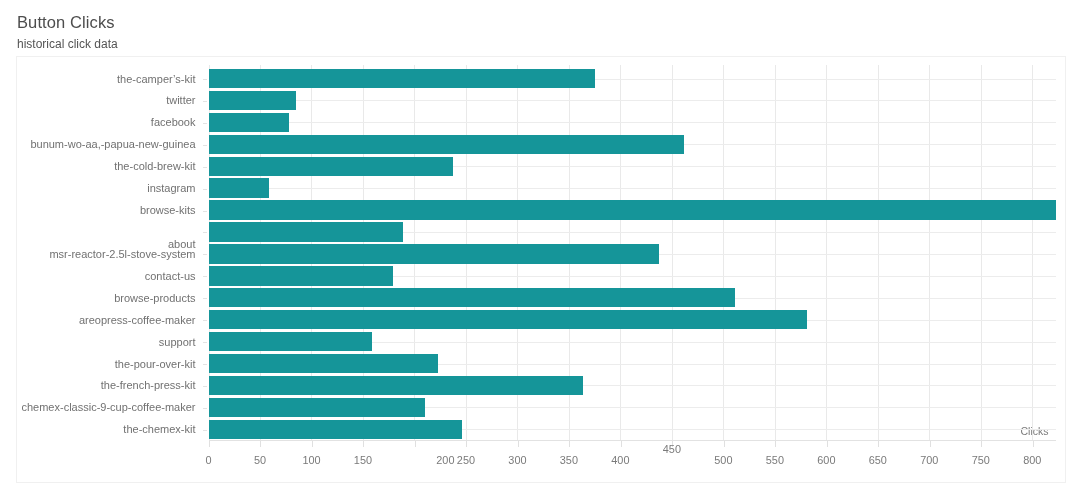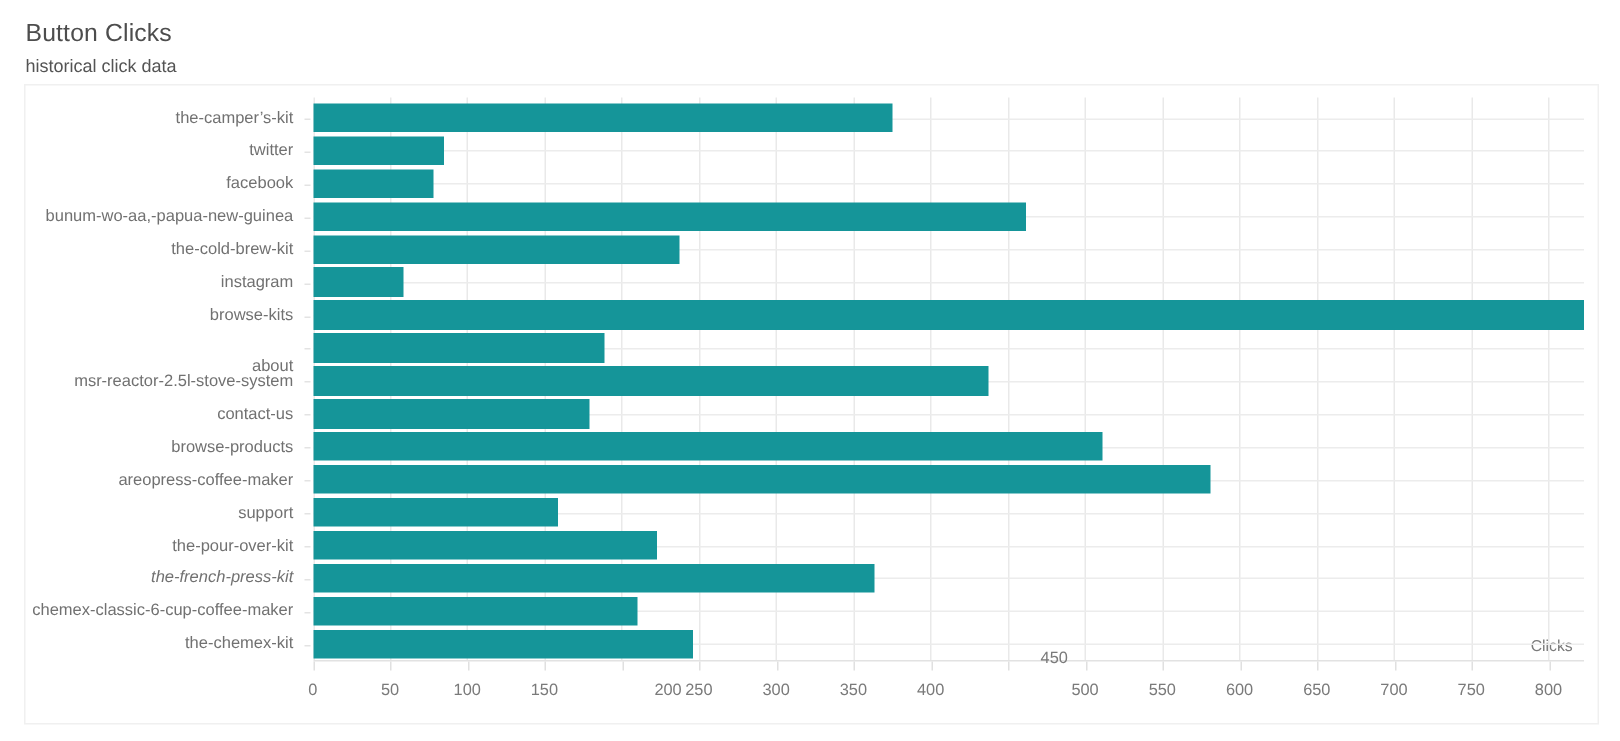--- a/index.html
+++ b/index.html
@@ -206,24 +206,24 @@
         <div class="ytick" style="top: 252px;"></div>
         <div class="ylabel" style="right: 860.5px; top: 247.121px;">areopress-coffee-maker</div>
         <div class="bar" style="top: 264.344px; width: 163.733px;"></div>
         <div class="ytick" style="top: 274px;"></div>
         <div class="ylabel" style="right: 860.5px; top: 269.044px;">support</div>
         <div class="bar" style="top: 286.268px; width: 229.639px;"></div>
         <div class="ytick" style="top: 296px;"></div>
         <div class="ylabel" style="right: 860.5px; top: 290.968px;">the-pour-over-kit</div>
         <div class="bar" style="top: 308.191px; width: 374.836px;"></div>
         <div class="ytick" style="top: 318px;"></div>
-        <div class="ylabel" style="right: 860.5px; top: 312.891px; font-style: italic;">the-french-press-kit</div>
+        <div class="ylabel" style="right: 860.5px; top: 312.891px;">the-french-press-kit</div>
         <div class="bar" style="top: 330.115px; width: 216.252px;"></div>
         <div class="ytick" style="top: 340px;"></div>
-        <div class="ylabel" style="right: 860.5px; top: 334.815px;">chemex-classic-6-cup-coffee-maker</div>
+        <div class="ylabel" style="right: 860.5px; top: 334.815px;">chemex-classic-9-cup-coffee-maker</div>
         <div class="bar" style="top: 352.038px; width: 253.323px;"></div>
         <div class="ytick" style="top: 362px;"></div>
         <div class="ylabel" style="right: 860.5px; top: 356.738px; text-align: center;">the-chemex-kit</div>
         <div class="xtick" style="left: 0px; top: 373.7px;"></div>
         <div class="xlabel" style="left: -40px; top: 386.1px;">0</div>
         <div class="xtick" style="left: 51px; top: 373.7px;"></div>
         <div class="xlabel" style="left: 11.4885px; top: 386.1px;">50</div>
         <div class="xtick" style="left: 103px; top: 373.7px;"></div>
         <div class="xlabel" style="left: 62.9769px; top: 386.1px;">100</div>
         <div class="xtick" style="left: 154px; top: 373.7px;"></div>
@@ -232,21 +232,21 @@
         <div class="xlabel" style="left: 165.954px; top: 386.1px; text-align: right;">200</div>
         <div class="xtick" style="left: 257px; top: 373.7px;"></div>
         <div class="xlabel" style="left: 217.442px; top: 386.1px;">250</div>
         <div class="xtick" style="left: 309px; top: 373.7px;"></div>
         <div class="xlabel" style="left: 268.931px; top: 386.1px;">300</div>
         <div class="xtick" style="left: 360px; top: 373.7px;"></div>
         <div class="xlabel" style="left: 320.419px; top: 386.1px;">350</div>
         <div class="xtick" style="left: 412px; top: 373.7px;"></div>
         <div class="xlabel" style="left: 371.908px; top: 386.1px;">400</div>
         <div class="xtick" style="left: 463px; top: 373.7px;"></div>
-        <div class="xlabel" style="left: 423.396px; top: 365px; text-align: right;">450</div>
+        <div class="xlabel" style="left: 423.396px; top: 375px;">450</div>
         <div class="xtick" style="left: 515px; top: 373.7px;"></div>
         <div class="xlabel" style="left: 474.885px; top: 386.1px;">500</div>
         <div class="xtick" style="left: 566px; top: 373.7px;"></div>
         <div class="xlabel" style="left: 526.373px; top: 386.1px;">550</div>
         <div class="xtick" style="left: 618px; top: 373.7px;"></div>
         <div class="xlabel" style="left: 577.861px; top: 386.1px;">600</div>
         <div class="xtick" style="left: 669px; top: 373.7px;"></div>
         <div class="xlabel" style="left: 629.35px; top: 386.1px;">650</div>
         <div class="xtick" style="left: 721px; top: 373.7px;"></div>
         <div class="xlabel" style="left: 680.838px; top: 386.1px;">700</div>

